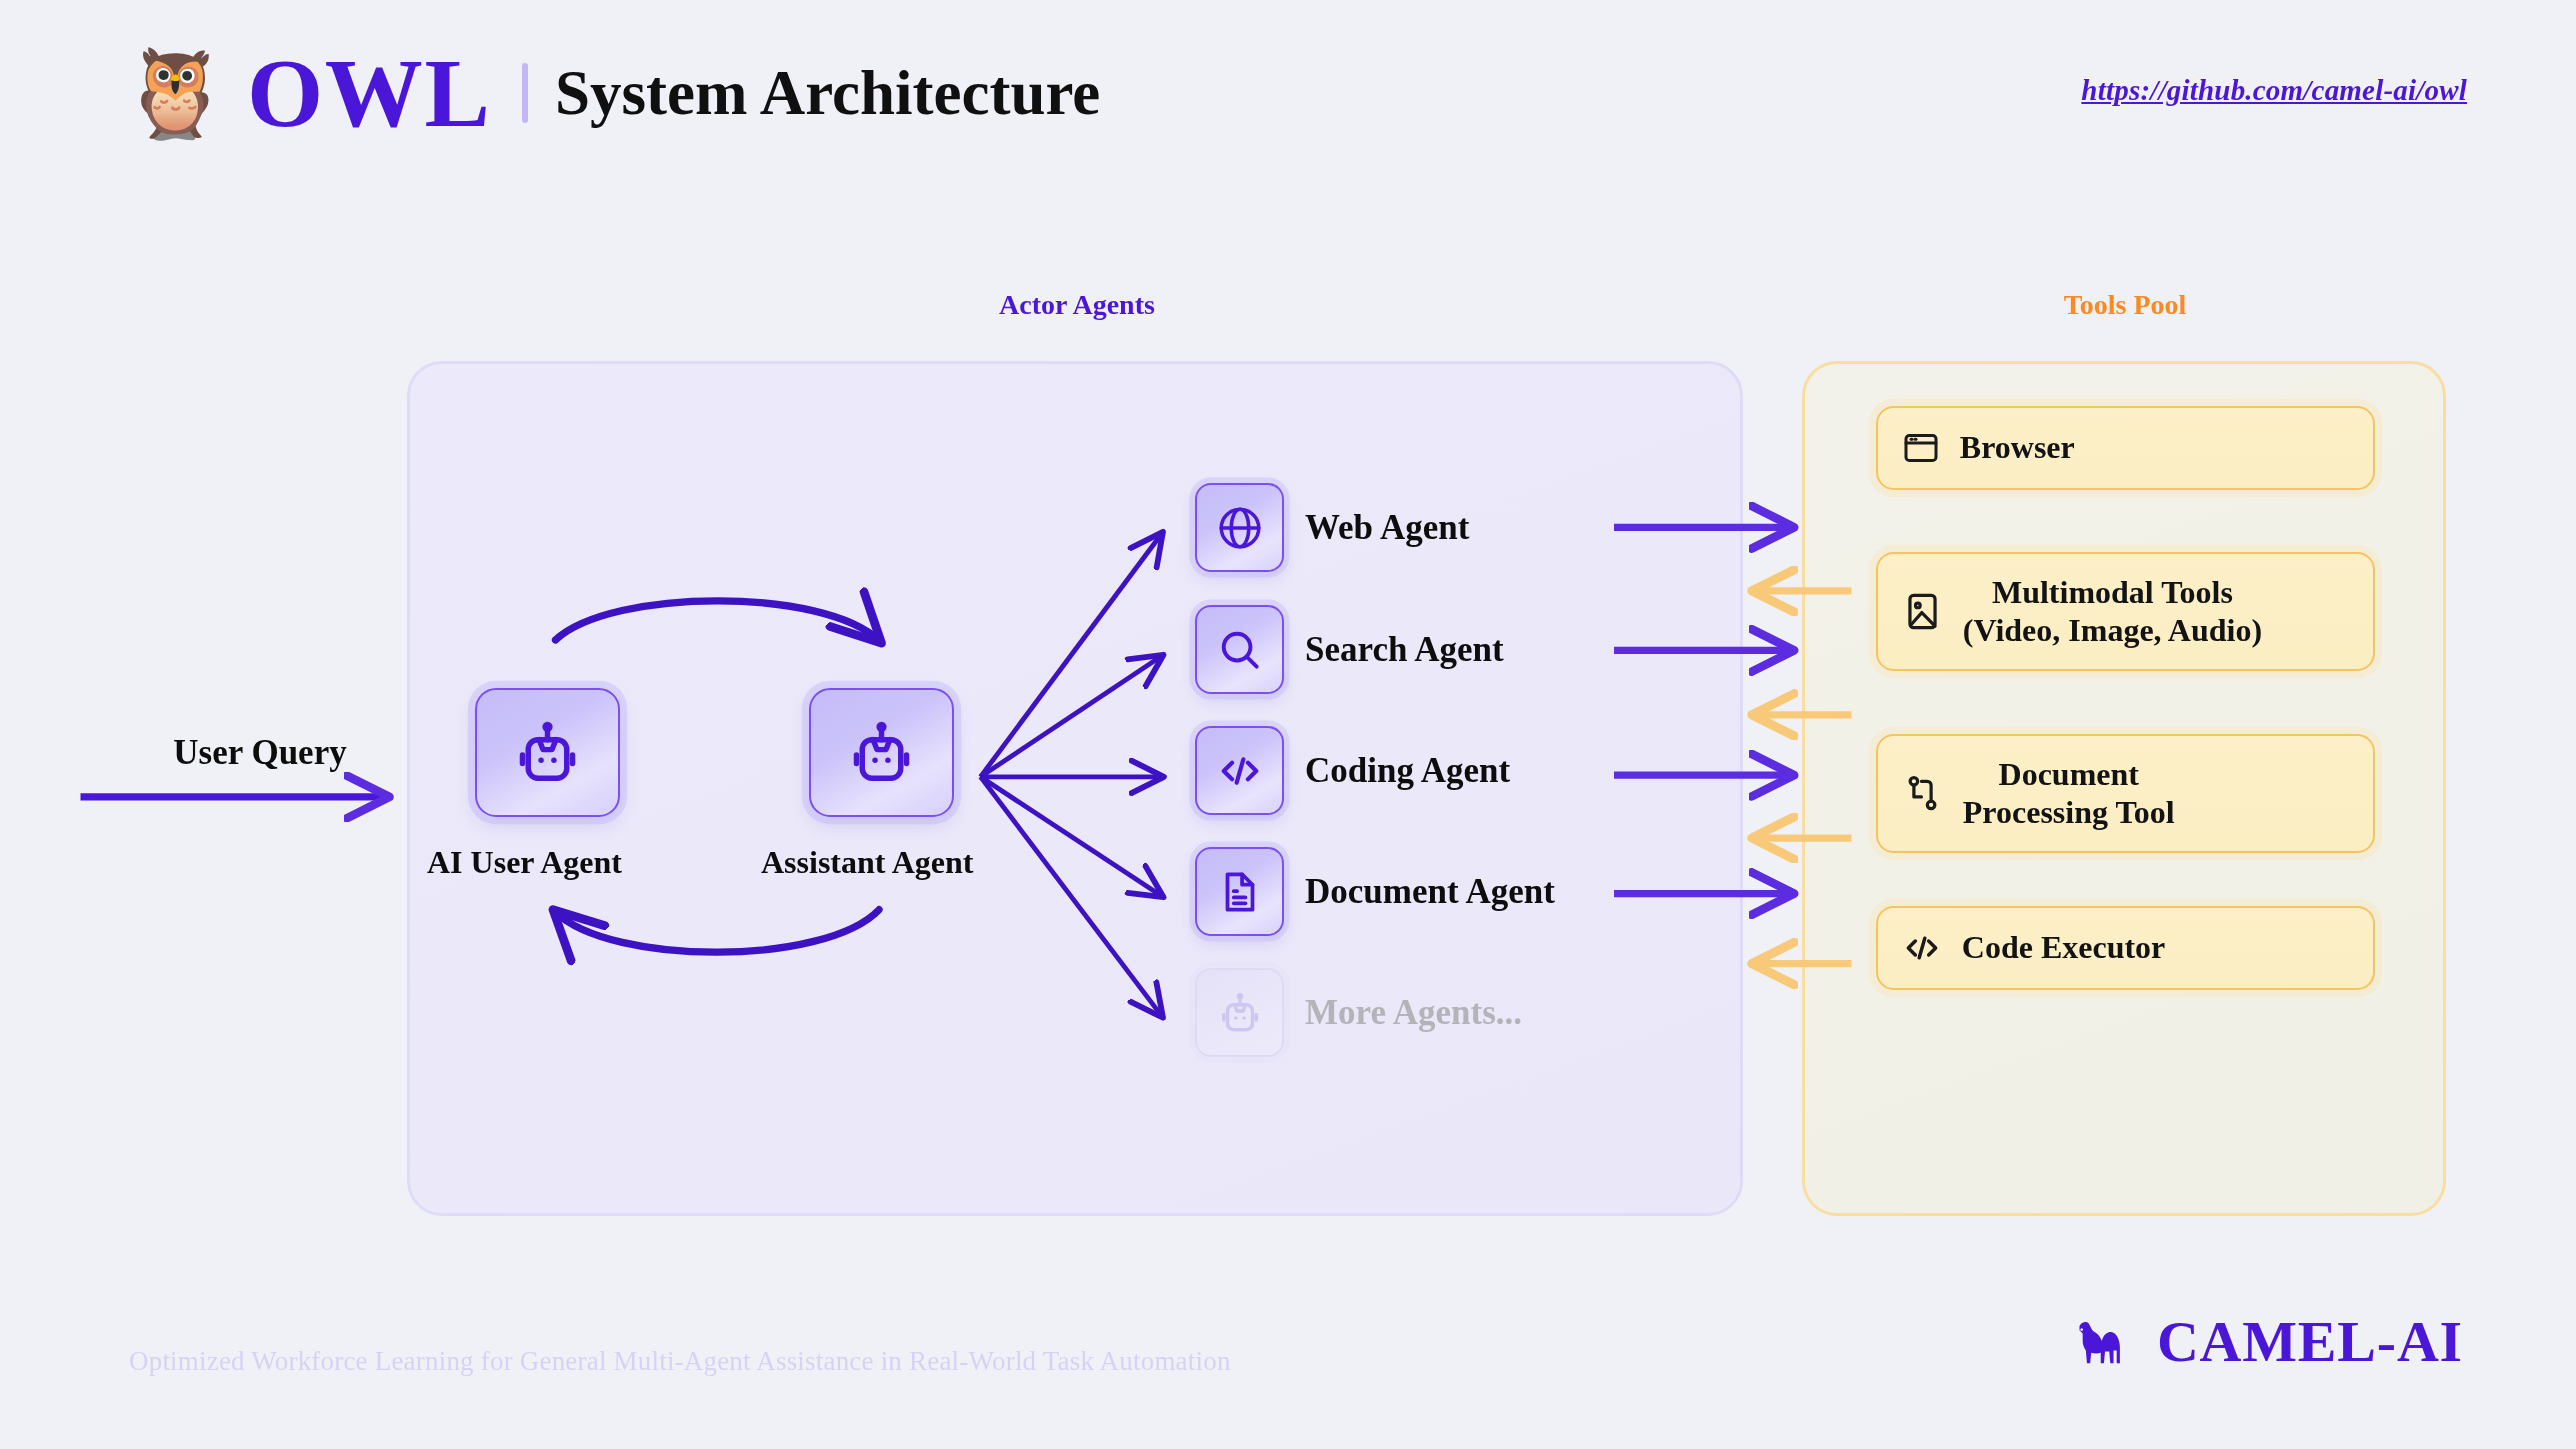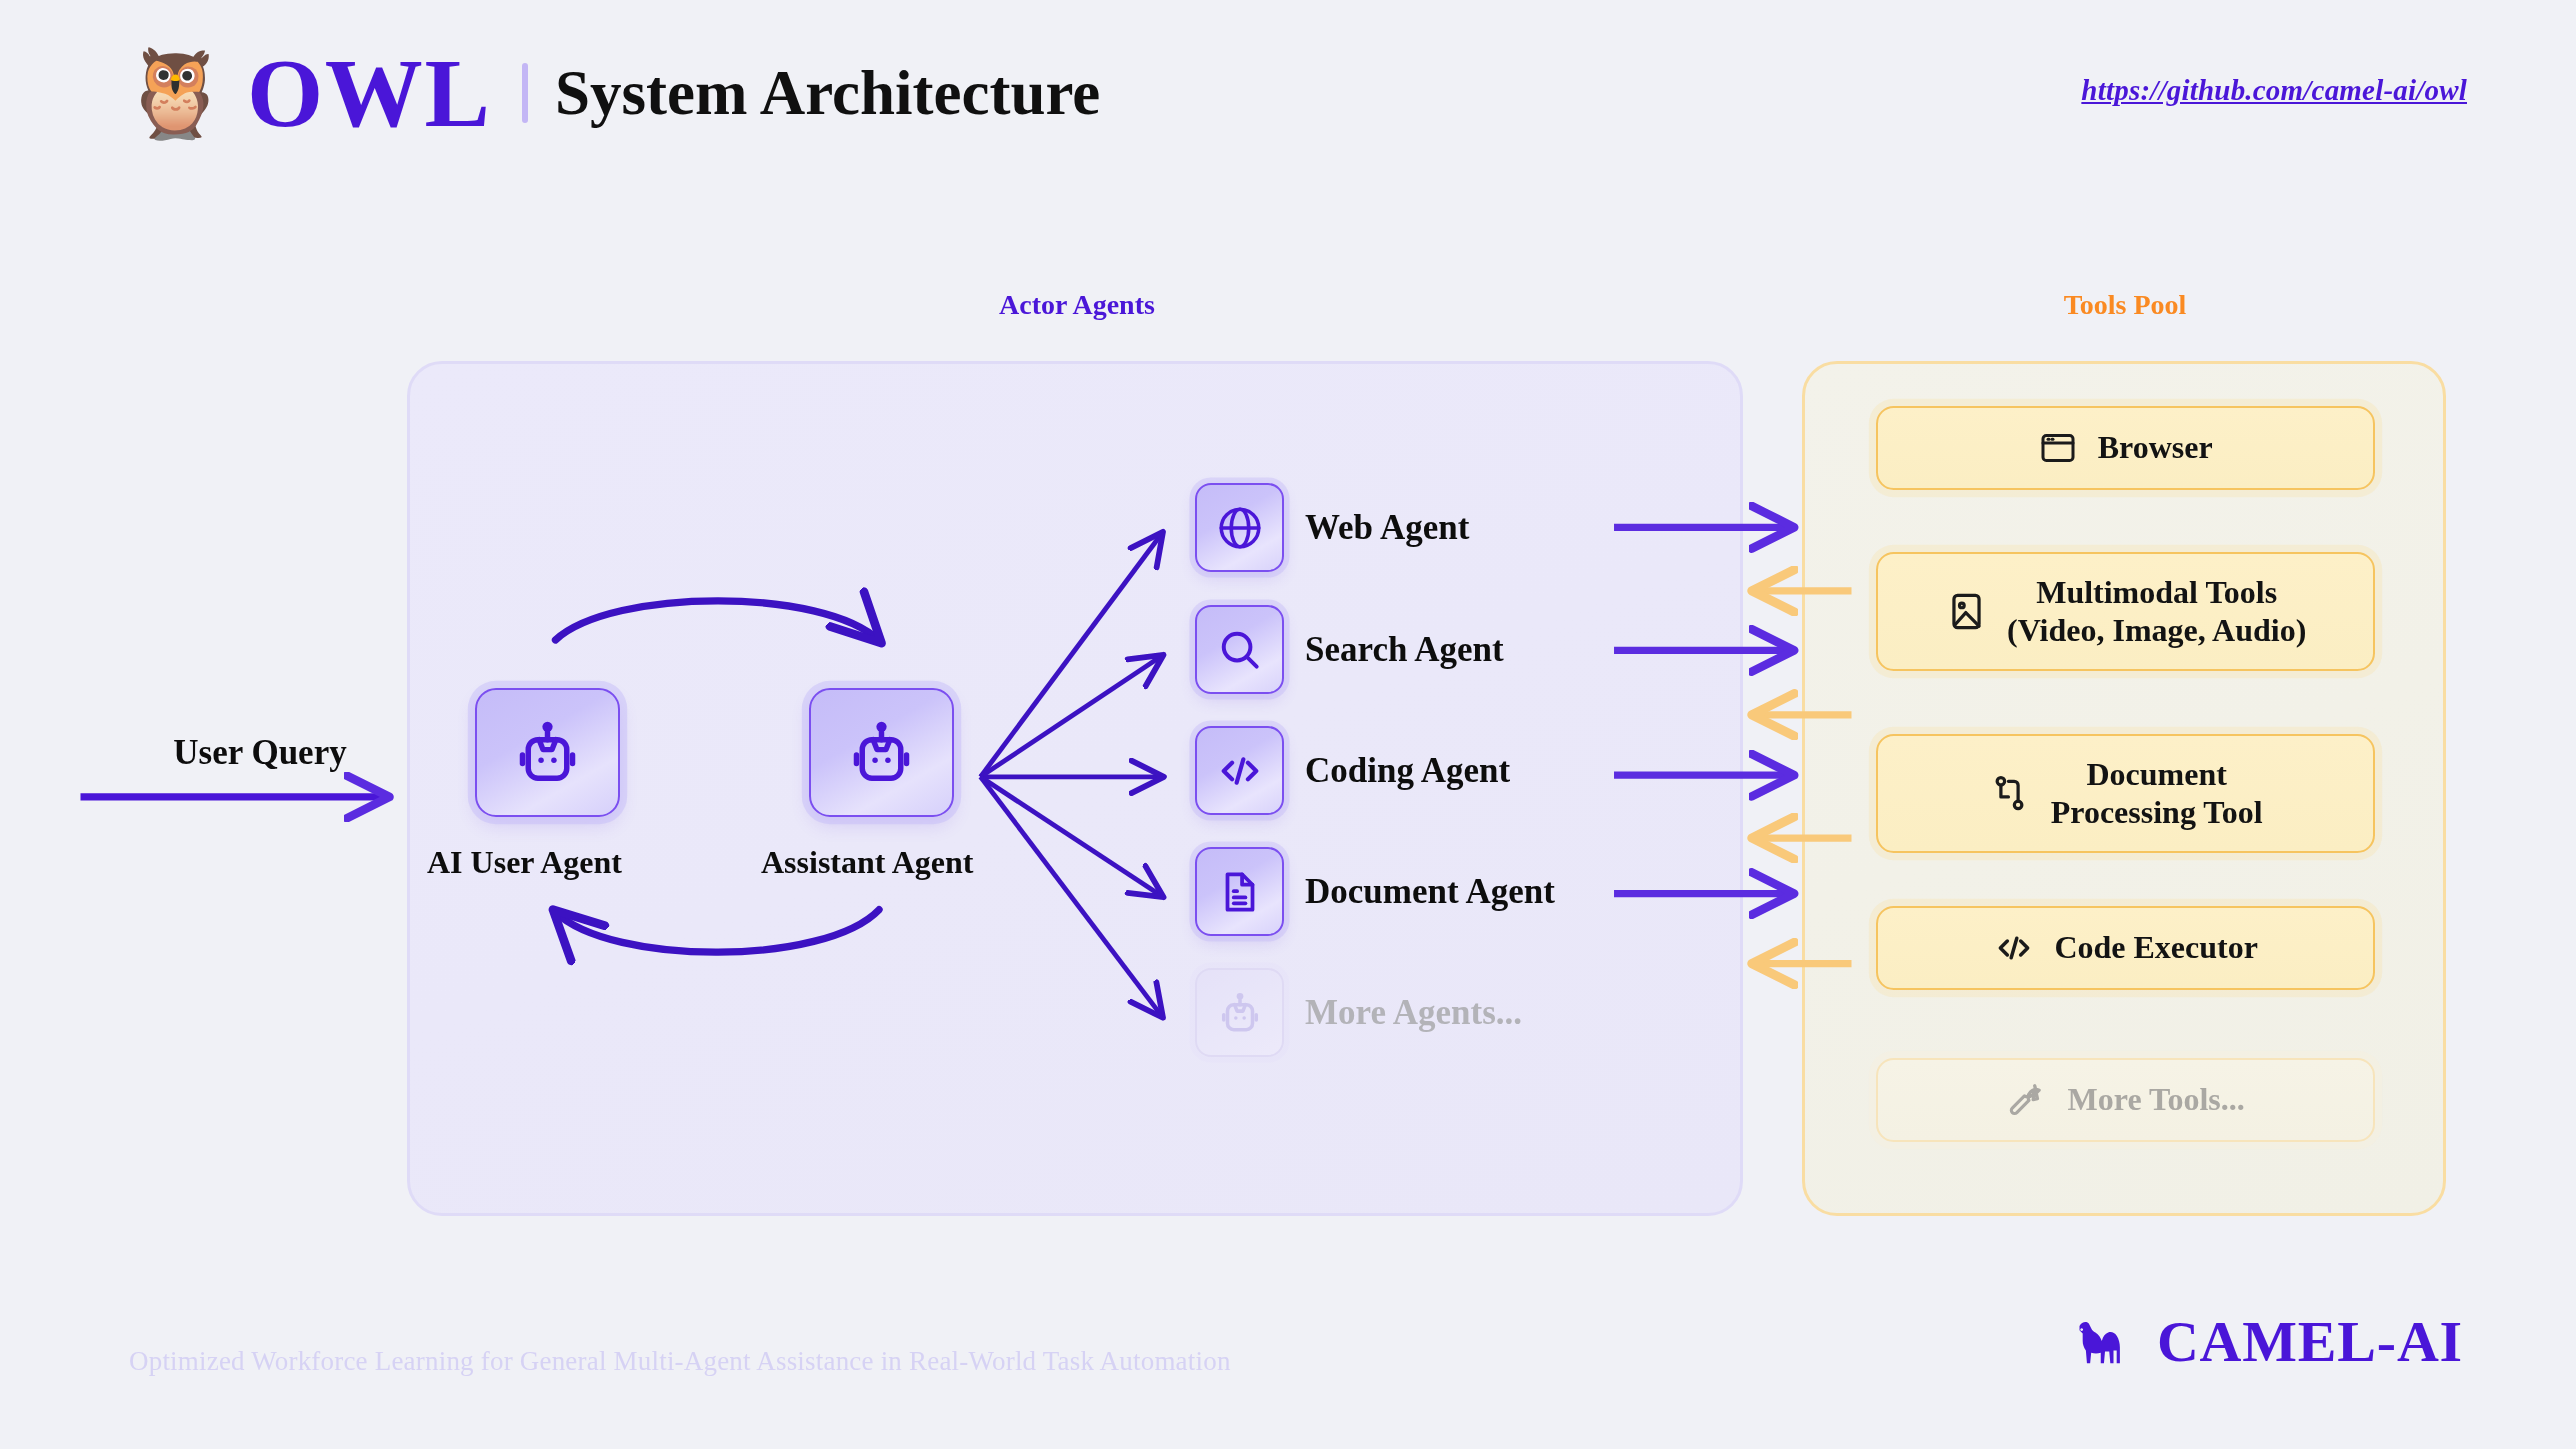--- a/index.html
+++ b/index.html
@@ -190,21 +190,21 @@
     position: absolute;
     left: 1876px;
     width: 499px;
     background: linear-gradient(180deg, #fdf0c8 0%, #fbeec3 100%);
     border: 2.4px solid #f6c45f;
     border-radius: 17.7px;
     box-shadow: 0 0 0 7.2px rgba(250,226,166,0.30);
     box-sizing: border-box;
     display: flex;
     align-items: center;
-    justify-content: center;
+    justify-content: flex-start;
     gap: 19.3px;
     padding: 0 22.5px;
   }
   .tool-label {
     font-size: 32px;
     font-weight: 700;
     color: #131313;
     text-align: center;
     line-height: 1.18;
     white-space: pre-line;
@@ -396,26 +396,20 @@
 
   <div class="tool-card" style="top:906px;height:84px">
     <svg width="42" height="42" viewBox="0 0 24 24" fill="none" stroke="#1b1b1b" stroke-width="2" stroke-linecap="round" stroke-linejoin="round">
       <polyline points="8.2,8 4.2,12 8.2,16"></polyline>
       <polyline points="15.8,8 19.8,12 15.8,16"></polyline>
       <line x1="13.6" y1="6.4" x2="10.4" y2="17.6"></line>
     </svg>
     <div class="tool-label">Code Executor</div>
   </div>
 
-  <div class="tool-card muted" style="top:1058px;height:84px">
-    <svg width="42" height="42" viewBox="0 0 24 24" fill="none" stroke="#aaa8a3" stroke-width="1.9" stroke-linecap="round" stroke-linejoin="round">
-      <path d="M18.3 4.4 a4.6 4.6 0 0 1 -6.1 6.1 L5 17.7 a1.9 1.9 0 0 0 2.7 2.7 l7.2 -7.2 a4.6 4.6 0 0 1 6.1 -6.1 l-3 3 l-0.6 2.6 l2.6 -0.6 z" transform="translate(-1.2,-0.4) scale(0.96)"></path>
-    </svg>
-    <div class="tool-label">More Tools...</div>
-  </div>
 
   <svg id="wires" viewBox="0 0 3200 1800" width="2576" height="1449">
     <defs>
       <marker id="ah-purple" viewBox="0 0 10 10" refX="8.4" refY="5" markerWidth="7" markerHeight="7" orient="auto-start-reverse">
         <path d="M0.6,0.8 L9,5 L0.6,9.2" fill="none" stroke="#5b2ce0" stroke-width="1.7" stroke-linecap="round" stroke-linejoin="round"></path>
       </marker>
       <marker id="ah-purple-thin" viewBox="0 0 10 10" refX="8.4" refY="5" markerWidth="8" markerHeight="8" orient="auto-start-reverse">
         <path d="M0.6,0.8 L9,5 L0.6,9.2" fill="none" stroke="#3c12c2" stroke-width="1.5" stroke-linecap="round" stroke-linejoin="round"></path>
       </marker>
       <marker id="ah-orange" viewBox="0 0 10 10" refX="8.4" refY="5" markerWidth="7" markerHeight="7" orient="auto-start-reverse">

